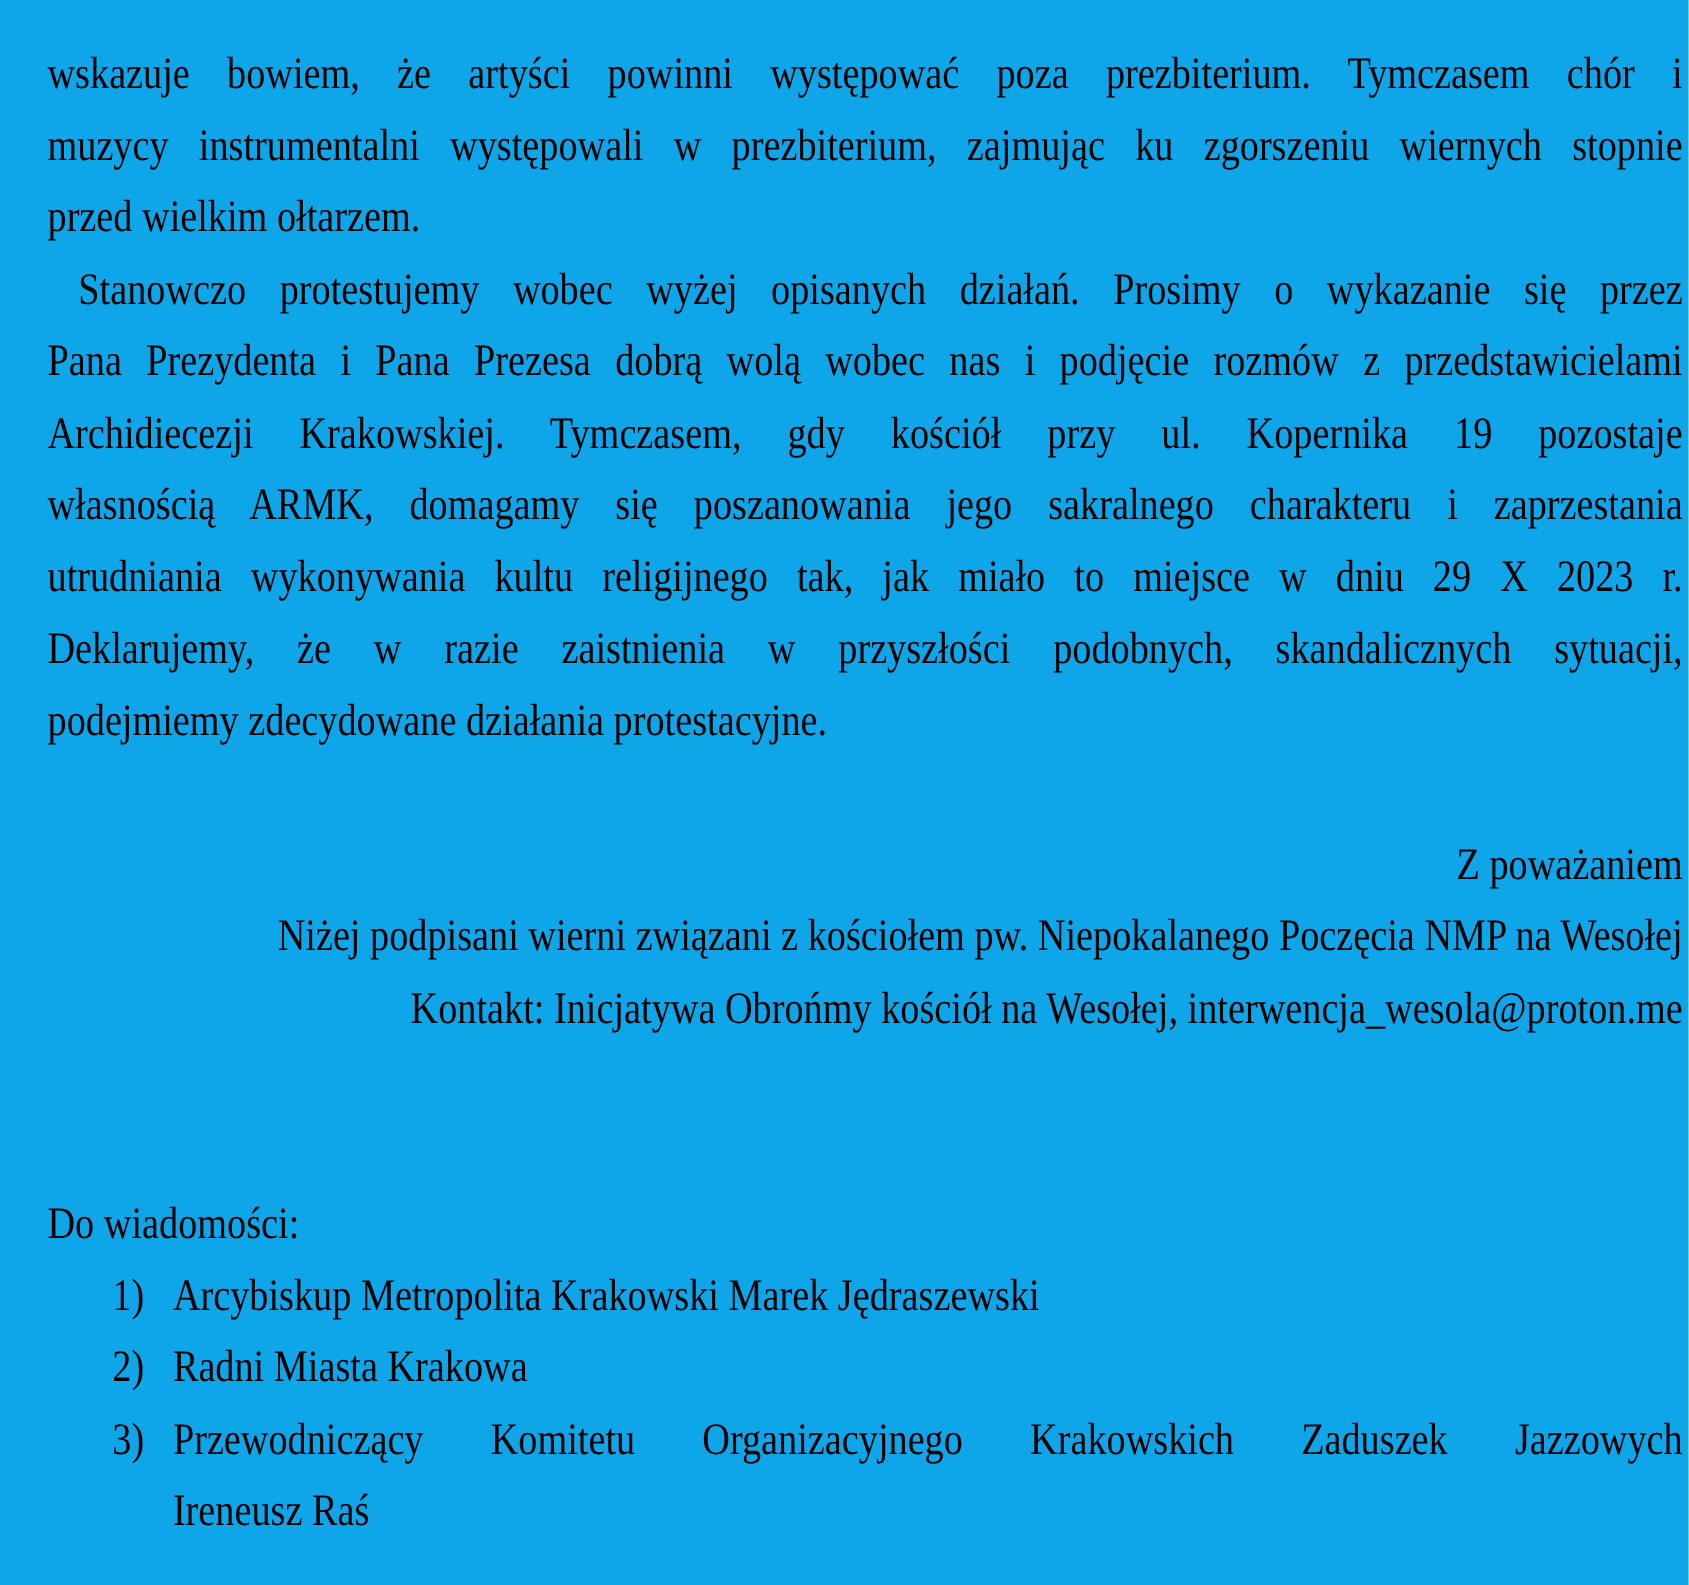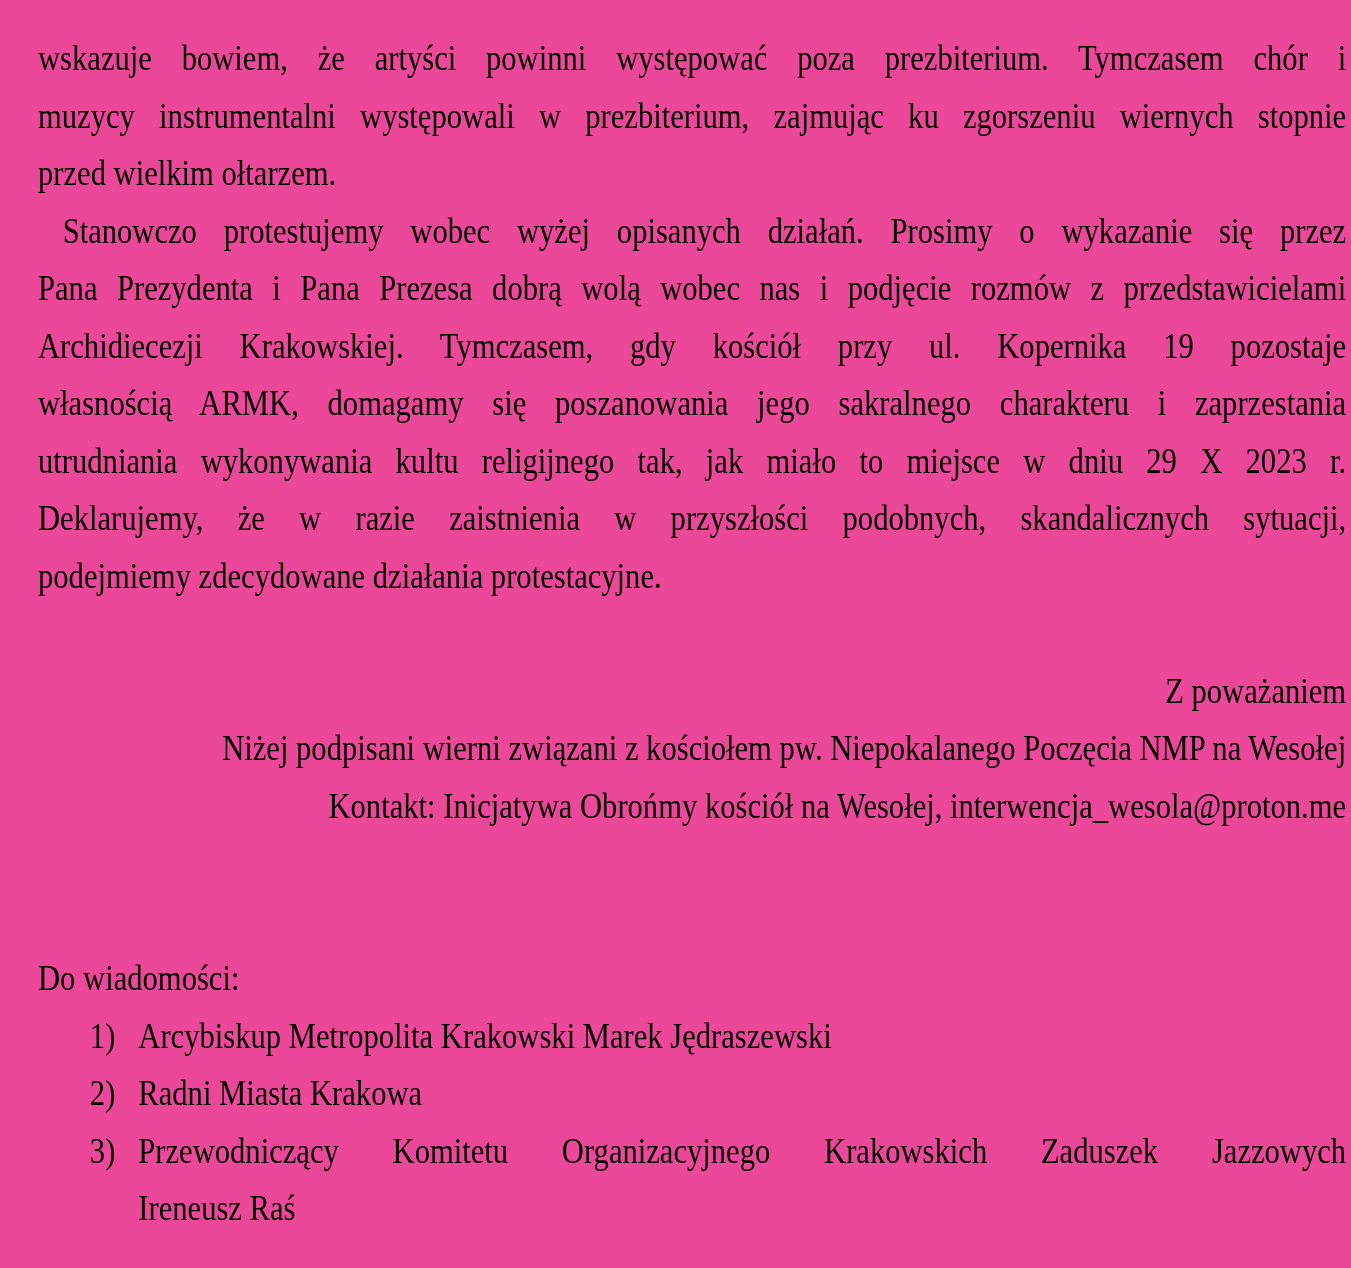--- a/index.html
+++ b/index.html
@@ -1,20 +1,20 @@
 <!DOCTYPE html>
 <html lang="pl"><head>
 <meta charset="utf-8">
 <style>
   html, body { margin: 0; padding: 0; background: #ffffff; }
   .page {
     position: relative;
     width: 1351px;
     height: 1268px;
-    background: #ec4899;
+    background: #0ea5e9;
     overflow: hidden;
   }
   .doc {
     margin-left: 38px;
     padding-top: 30px;
     width: 1539px;                 
     transform: scaleX(0.85);
     transform-origin: 0 0;
     font-family: "Liberation Serif", "DejaVu Serif", serif;
     font-size: 36px;

